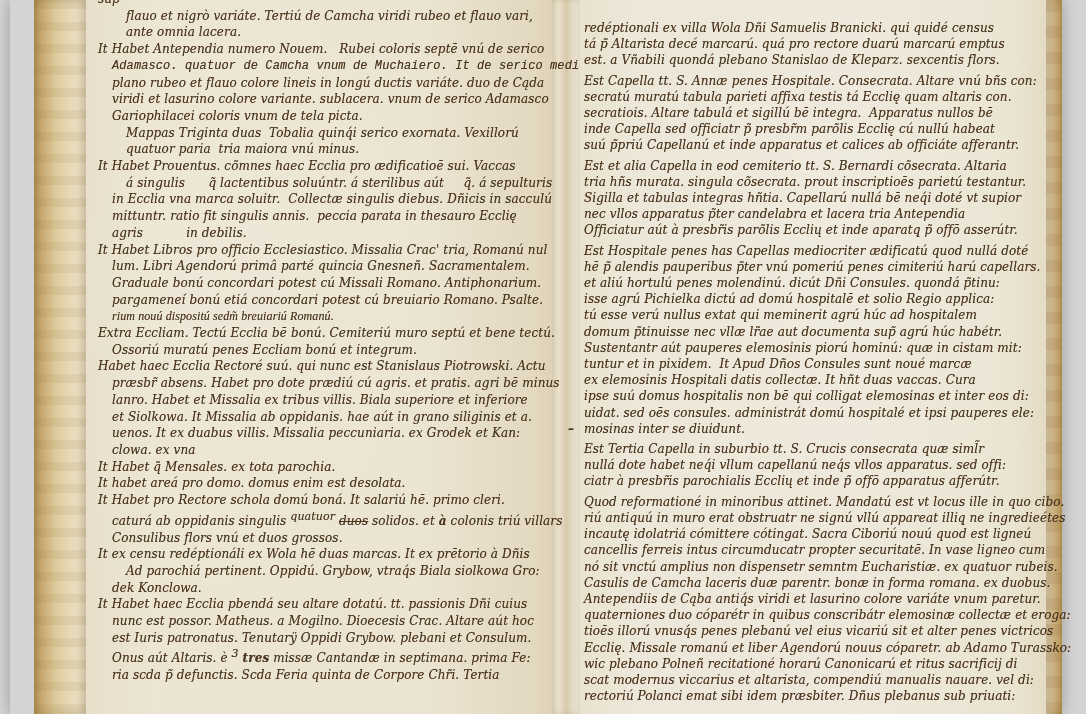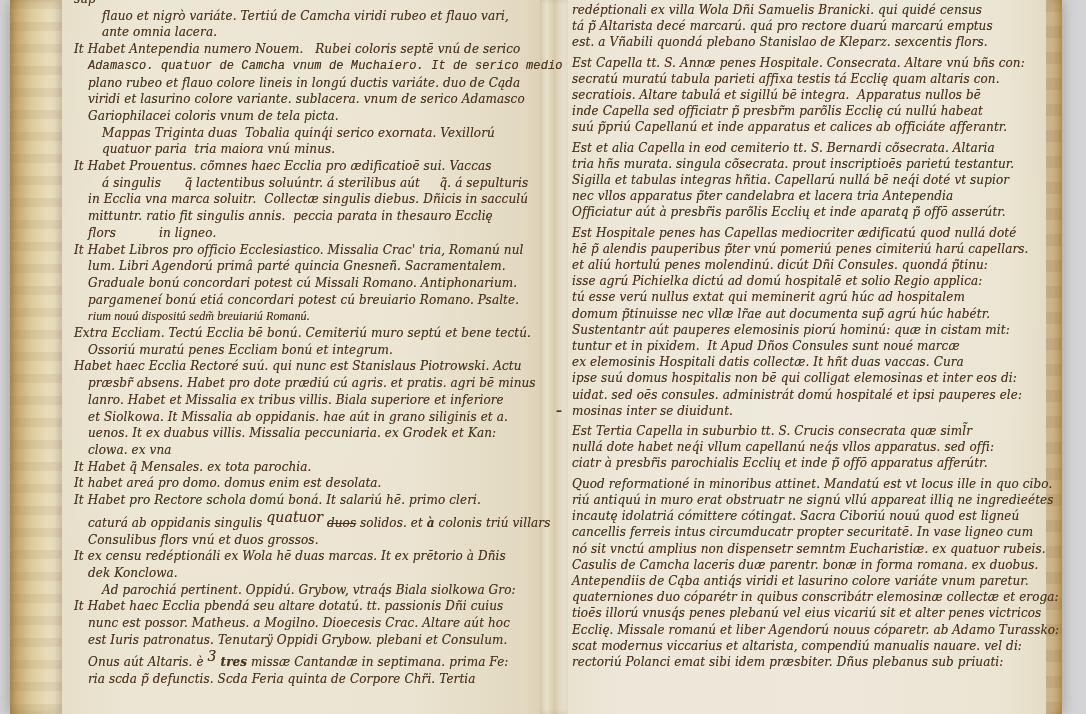--- a/index.html
+++ b/index.html
@@ -8,20 +8,21 @@
     overflow: hidden;
     background: #d4d4d6;
     font-family: "DejaVu Serif", "Liberation Serif", serif;
   }
   .scene { position: relative; width: 1086px; height: 714px; }
 
   .book {
     position: absolute; left: 10px; right: 24px; top: 0; bottom: 0;
     display: flex;
     box-shadow: 0 0 14px rgba(60,50,35,.35);
+    padding-left: 24px;
   }
 
   
   .edge-left {
     width: 52px;
     background:
       repeating-linear-gradient(180deg, rgba(140,105,55,.10) 0 9px, rgba(140,105,55,0) 9px 22px),
       linear-gradient(90deg, #a9894f 0%, #c9ab72 16%, #ddcb9c 42%, #e7dab6 68%, #eae2ca 100%);
     box-shadow: inset -4px 0 7px rgba(110,80,35,.28);
   }
@@ -57,25 +58,25 @@
 
   .textblock {
     position: absolute;
     font-style: italic;
     color: #4a341d;
     font-size: 12px;
     letter-spacing: .1px;
     text-shadow: 0 0 .4px rgba(74,52,29,.55);
   }
   #left-lines  { left: 12px;  top: -9px; width: 456px; line-height: 16.7px; }
-  #right-lines { left: 4px;   top: 2px;  width: 450px; line-height: 16.2px; }
+  #right-lines { left: 4px;   top: 20px;  width: 450px; line-height: 16.2px; }
 
   .line { position: relative; white-space: pre; height: inherit; }
   .line.para { margin-top: 4px; }
-  .line sup { font-size: 14px; font-style: italic; margin-top: 23px; }
+  .line sup { font-size: 11px; font-style: italic; margin-top: 23px; }
   .line s   { text-decoration: line-through; }
   .line b   { font-weight: bold; }
   .mark {
     position: absolute; left: -16px; top: 0;
     color: #4a341d; font-weight: bold;
   }
 </style>
 </head>
 <body>
 
@@ -91,42 +92,42 @@
           <div class="line" style="padding-left: 14px; font-family: Liberation Mono, monospace;">Adamasco. quatuor de Camcha vnum de Muchaiero. It de serico medio</div>
           <div class="line" style="padding-left: 14px;">plano rubeo et flauo colore lineis in longú ductis variáte. duo de Cąda</div>
           <div class="line" style="padding-left: 14px;">viridi et lasurino colore variante. sublacera. vnum de serico Adamasco</div>
           <div class="line" style="padding-left: 14px;">Gariophilacei coloris vnum de tela picta.</div>
           <div class="line" style="padding-left: 28px;">Mappas Triginta duas  Tobalia quinq́i serico exornata. Vexillorú</div>
           <div class="line" style="padding-left: 28px;">quatuor paria  tria maiora vnú minus.</div>
           <div class="line">It Habet Prouentus. cõmnes haec Ecclia pro ædificatioē sui. Vaccas</div>
           <div class="line" style="padding-left: 28px;">á singulis      q̃ lactentibus soluúntr. á sterilibus aút     q̃. á sepulturis</div>
           <div class="line" style="padding-left: 14px;">in Ecclia vna marca soluitr.  Collectæ singulis diebus. Dñicis in sacculú</div>
           <div class="line" style="padding-left: 14px;">mittuntr. ratio fit singulis annis.  peccia parata in thesauro Ecclię</div>
-          <div class="line" style="padding-left: 14px;">flors           in ligneo.</div>
+          <div class="line" style="padding-left: 14px;">agris           in debilis.</div>
           <div class="line">It Habet Libros pro officio Ecclesiastico. Missalia Crac' tria, Romanú nul</div>
           <div class="line" style="padding-left: 14px;">lum. Libri Agendorú primâ parté quincia Gnesneñ. Sacramentalem.</div>
           <div class="line" style="padding-left: 14px;">Graduale bonú concordari potest cú Missali Romano. Antiphonarium.</div>
           <div class="line" style="padding-left: 14px;">pargameneí bonú etiá concordari potest cú breuiario Romano. Psalte.</div>
           <div class="line" style="padding-left: 14px; font-family: Liberation Serif, serif;">rium nouú dispositú sedm̃ breuiariú Romanú.</div>
           <div class="line">Extra Eccliam. Tectú Ecclia bē bonú. Cemiteriú muro septú et bene tectú.</div>
           <div class="line" style="padding-left: 14px;">Ossoriú muratú penes Eccliam bonú et integrum.</div>
           <div class="line">Habet haec Ecclia Rectoré suú. qui nunc est Stanislaus Piotrowski. Actu</div>
           <div class="line" style="padding-left: 14px;">præsbr̃ absens. Habet pro dote prædiú cú agris. et pratis. agri bē minus</div>
           <div class="line" style="padding-left: 14px;">lanro. Habet et Missalia ex tribus villis. Biala superiore et inferiore</div>
           <div class="line" style="padding-left: 14px;">et Siolkowa. It Missalia ab oppidanis. hae aút in grano siliginis et a.</div>
           <div class="line" style="padding-left: 14px;">uenos. It ex duabus villis. Missalia peccuniaria. ex Grodek et Kan:</div>
           <div class="line" style="padding-left: 14px;">clowa. ex vna</div>
           <div class="line">It Habet q̃ Mensales. ex tota parochia.</div>
           <div class="line">It habet areá pro domo. domus enim est desolata.</div>
           <div class="line">It Habet pro Rectore schola domú boná. It salariú hē. primo cleri.</div>
           <div class="line" style="padding-left: 14px;">caturá ab oppidanis singulis <sup>quatuor</sup> <s>duos</s> solidos. et <b>à</b> colonis triú villars</div>
           <div class="line" style="padding-left: 14px;">Consulibus flors vnú et duos grossos.</div>
           <div class="line">It ex censu redéptionáli ex Wola hē duas marcas. It ex prētorio à Dñis</div>
+          <div class="line" style="padding-left: 28px;">Ad parochiá pertinent. Oppidú. Grybow, vtraq́s Biala siolkowa Gro:</div>
           <div class="line" style="padding-left: 14px;">dek Konclowa.</div>
-          <div class="line" style="padding-left: 28px;">Ad parochiá pertinent. Oppidú. Grybow, vtraq́s Biala siolkowa Gro:</div>
           <div class="line">It Habet haec Ecclia pbendá seu altare dotatú. tt. passionis Dñi cuius</div>
           <div class="line" style="padding-left: 14px;">nunc est possor. Matheus. a Mogilno. Dioecesis Crac. Altare aút hoc</div>
           <div class="line" style="padding-left: 14px;">est Iuris patronatus. Tenutarÿ Oppidi Grybow. plebani et Consulum.</div>
           <div class="line" style="padding-left: 14px;">Onus aút Altaris. è <sup>3</sup> <b>tres</b> missæ Cantandæ in septimana. prima Fe:</div>
           <div class="line" style="padding-left: 14px;">ria scda p̃ defunctis. Scda Feria quinta de Corpore Chr̃i. Tertia</div>
         </div>
     </div>
     <div class="gutter"></div>
     <div class="page page-right">
       <div class="textblock" id="right-lines">
@@ -161,19 +162,20 @@
           <div class="line para">Quod reformationé in minoribus attinet. Mandatú est vt locus ille in quo cibo.</div>
           <div class="line">riú antiquú in muro erat obstruatr ne signú vllú appareat illiq̨ ne ingredieétes</div>
           <div class="line">incautę idolatriá cómittere cótingat. Sacra Ciboriú nouú quod est ligneú</div>
           <div class="line">cancellis ferreis intus circumducatr propter securitatē. In vase ligneo cum</div>
           <div class="line">nó sit vnctú amplius non dispensetr semntm Eucharistiæ. ex quatuor rubeis.</div>
           <div class="line">Casulis de Camcha laceris duæ parentr. bonæ in forma romana. ex duobus.</div>
           <div class="line">Antependiis de Cąba antiq́s viridi et lasurino colore variáte vnum paretur.</div>
           <div class="line">quaterniones duo cóparétr in quibus conscribátr elemosinæ collectæ et eroga:</div>
           <div class="line">tioēs illorú vnusq́s penes plebanú vel eius vicariú sit et alter penes victricos</div>
           <div class="line">Ecclię. Missale romanú et liber Agendorú nouus cóparetr. ab Adamo Turassko:</div>
+          <div class="line">wic plebano Polneñ recitationé horarú Canonicarú et ritus sacrificij di</div>
           <div class="line">scat modernus viccarius et altarista, compendiú manualis nauare. vel di:</div>
           <div class="line">rectoriú Polanci emat sibi idem præsbiter. Dñus plebanus sub priuati:</div>
         </div>
     </div>
     <div class="edge-right"></div>
   </div>
 </div>
 
 </body></html>

